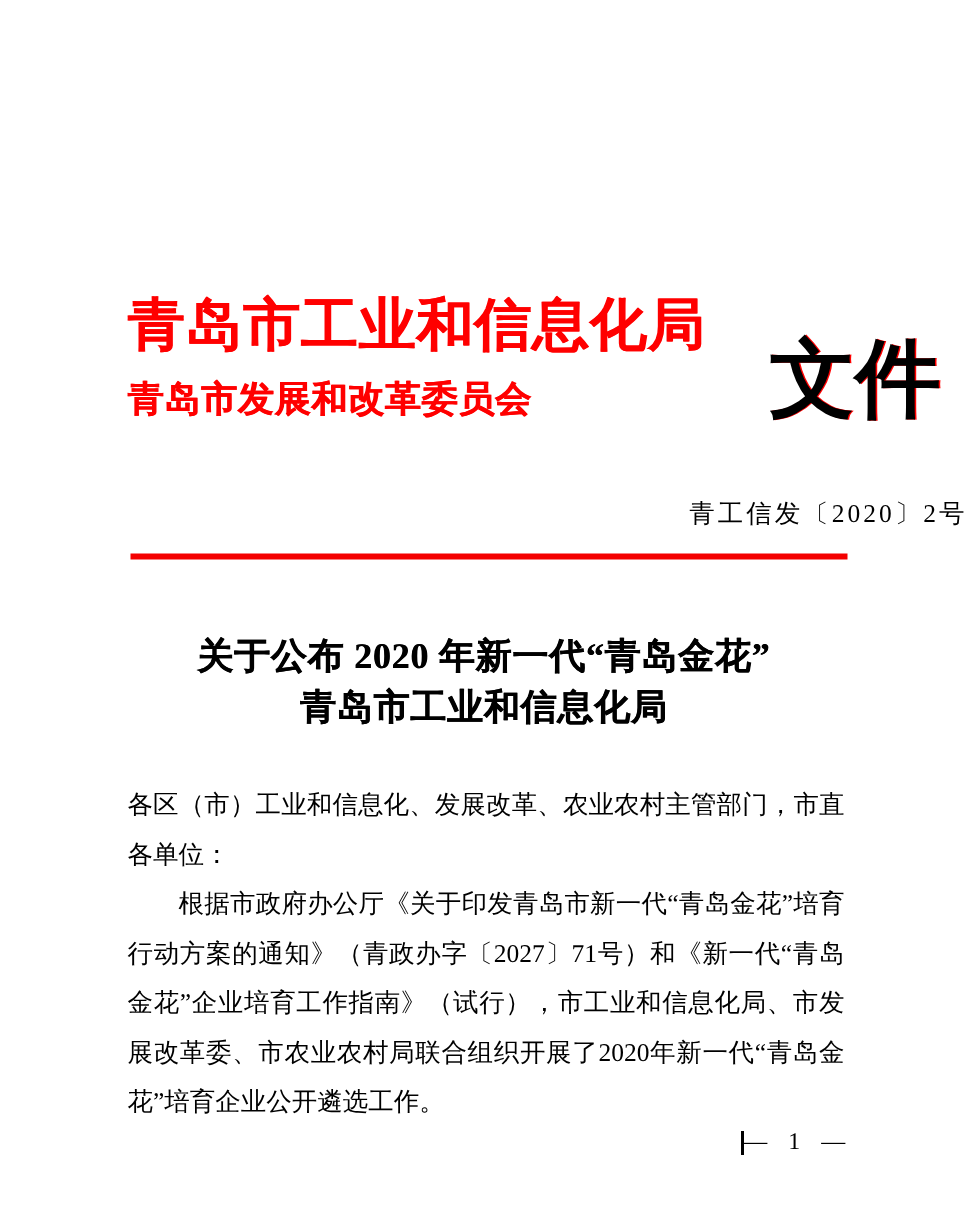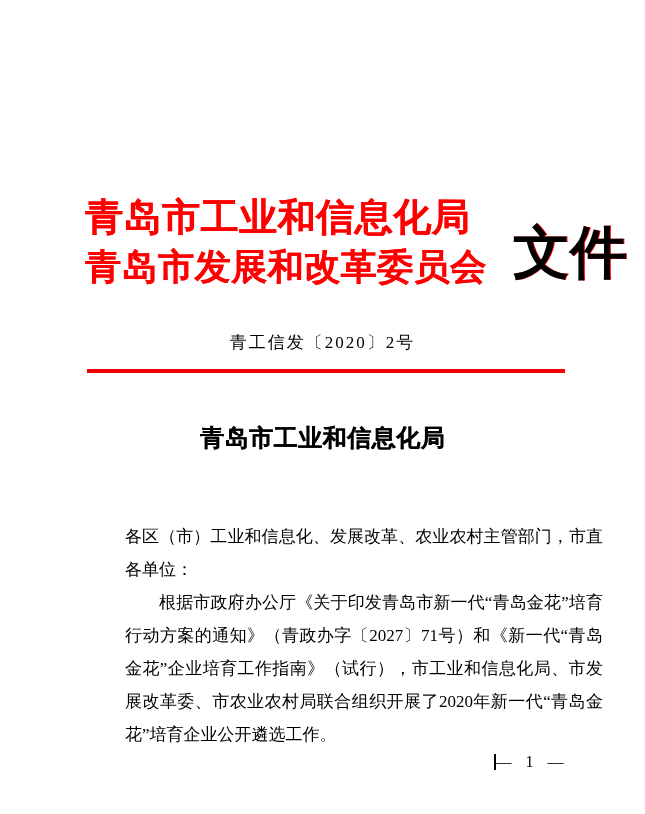--- a/index.html
+++ b/index.html
@@ -28,36 +28,36 @@
   }
   .org-col { width: 398px; flex: 0 0 398px; }
   .org-line {
     color: #ff0000;
     font-weight: 700;
     white-space: nowrap;
     line-height: 50px;
     text-shadow: 0.5px 0 0 #ff0000;
   }
   .org-line-1 { font-size: 38px; letter-spacing: 0.5px; }
-  .org-line-2 { font-size: 36px; letter-spacing: 0.5px; }
+  .org-line-2 { font-size: 24px; letter-spacing: 0.5px; }
   .org-line-3 { font-size: 38px; letter-spacing: 10px; }
   .doc-label {
     color: #000000;
     font-weight: 700;
     font-size: 57px;
     white-space: nowrap;
     margin-left: 2px;
     text-shadow: 1px 0 0 #ff0000;
   }
   
   .doc-number {
     position: absolute;
     left: 0; right: 0;
     top: 331px;
-    text-align: center;
+    text-align: right;
     font-size: 17px;
     letter-spacing: 2px;
   }
   
   .red-rule {
     position: absolute;
     left: 87px; top: 369px;
     width: 478px; height: 4px;
     background: #f40000;
   }
@@ -74,21 +74,20 @@
     text-shadow: 0.4px 0 0 #000;
   }
   
   .doc-body {
     position: absolute;
     left: 85px; top: 520px;
     width: 478px;
     font-size: 17px;
     line-height: 33px;
     text-align: justify;
-    margin-left: 40px;
   }
   .doc-body p { margin: 0; }
   .para-indent { text-indent: 2em; }
   
   .page-footer {
     position: absolute;
     left: 494px; top: 752px;
     height: 20px;
     display: flex;
     align-items: center;
@@ -116,20 +115,21 @@
       <div class="org-line org-line-2">青岛市发展和改革委员会</div>
     </div>
     <div class="doc-label">文件</div>
   </div>
 
   <div class="doc-number">青工信发〔2020〕2号</div>
 
   <div class="red-rule"></div>
 
   <div class="doc-title">
+    <div>关于公布 2020 年新一代“青岛金花”</div>
     <div>青岛市工业和信息化局</div>
   </div>
 
   <div class="doc-body">
     <p class="salutation">各区（市）工业和信息化、发展改革、农业农村主管部门，市直各单位：</p>
     <p class="para-indent">根据市政府办公厅《关于印发青岛市新一代“青岛金花”培育行动方案的通知》（青政办字〔2027〕71号）和《新一代“青岛金花”企业培育工作指南》（试行），市工业和信息化局、市发展改革委、市农业农村局联合组织开展了2020年新一代“青岛金花”培育企业公开遴选工作。</p>
   </div>
 
   <div class="page-footer">
     <span class="pn-tick"></span>

